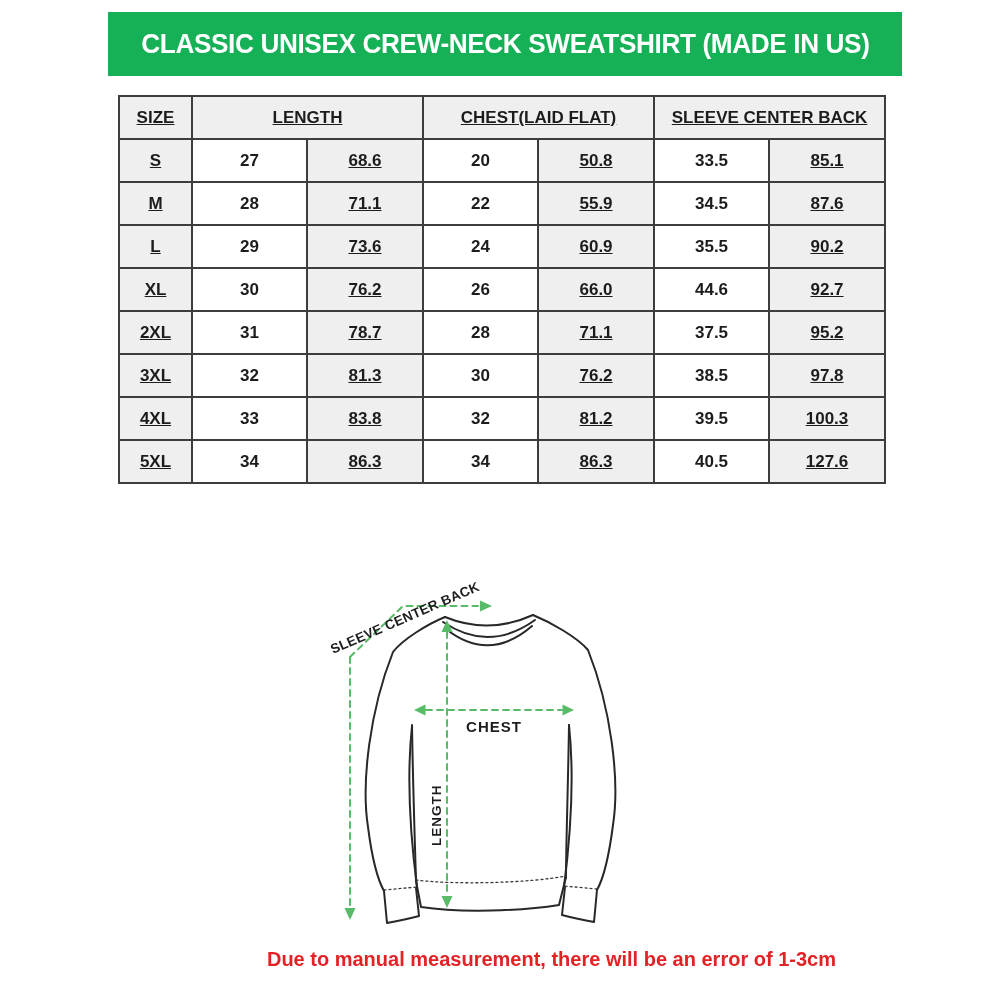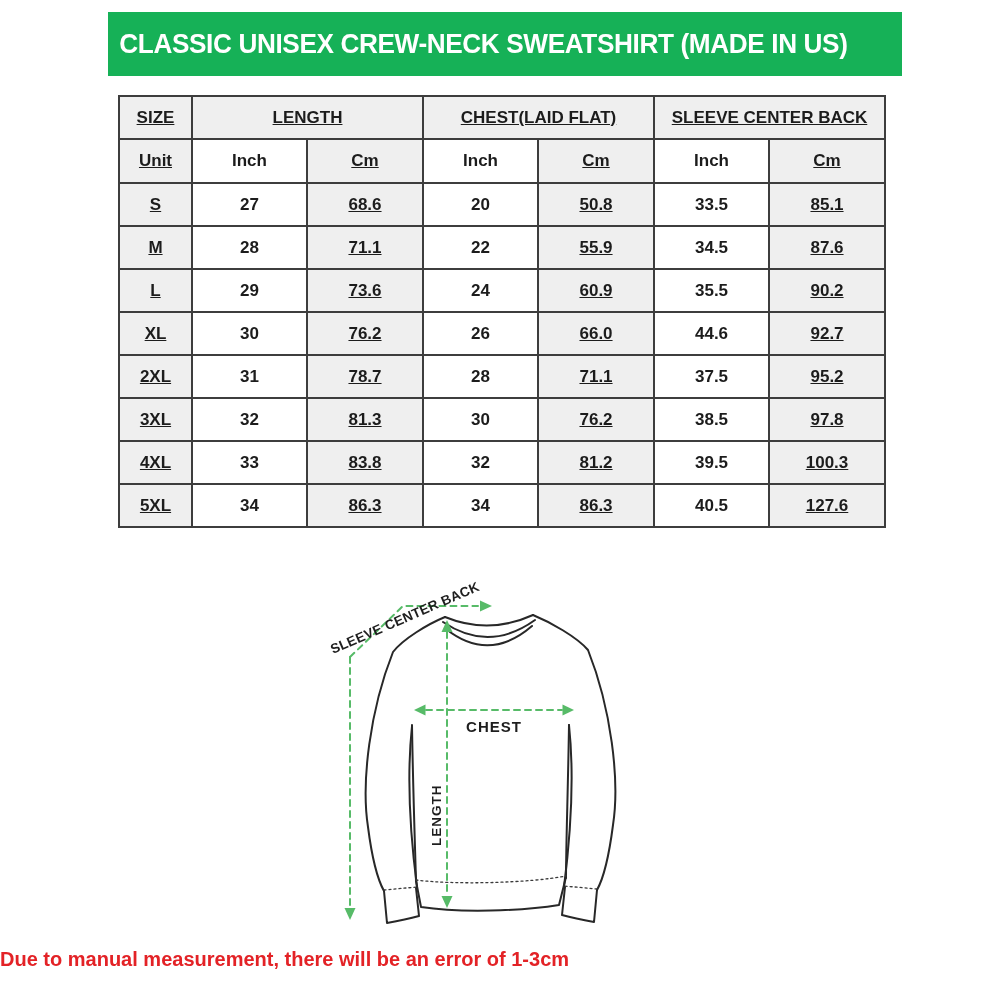--- a/index.html
+++ b/index.html
@@ -13,21 +13,21 @@
     --green:#16b157;
     --dash-green:#57bb68;
     --cell-gray:#efefef;
     --grid:#3d3d3d;
     --ink:#1c1c1c;
     --red:#e32226;
   }
   .banner{
     position:absolute;left:108px;top:12px;width:794px;height:64px;
     background:var(--green);
-    display:flex;align-items:center;
+    display:flex;align-items:center;justify-content:center;
   }
   .banner-title{
     color:#ffffff;font-size:27px;font-weight:700;letter-spacing:-0.4px;
     white-space:nowrap;transform:scaleX(0.97);
   }
   .table-wrap{position:absolute;left:118px;top:95px;width:766px;}
   table.size-table{
     border-collapse:collapse;table-layout:fixed;width:766px;
   }
   table.size-table th,table.size-table td{
@@ -45,21 +45,21 @@
   .outline{fill:none;stroke:#282828;stroke-width:2;stroke-linecap:round;stroke-linejoin:round;}
   .stitch{fill:none;stroke:#3a3a3a;stroke-width:1.3;stroke-dasharray:2 3;stroke-linecap:round;}
   .measure{fill:none;stroke:var(--dash-green);stroke-width:2;stroke-dasharray:6 5;stroke-linecap:round;}
   .arrow{fill:var(--dash-green);stroke:none;}
   .diagram-label{
     font-family:"Liberation Sans","DejaVu Sans",sans-serif;
     font-weight:700;fill:#1e1e1e;
   }
   .note{
     position:absolute;left:0;top:948px;width:836px;
-    text-align:left;font-size:20px;font-weight:700;color:var(--red);
+    text-align:right;font-size:20px;font-weight:700;color:var(--red);
   }
 </style>
 </head>
 <body>
 
 <div class="banner">
   <div class="banner-title">CLASSIC UNISEX CREW-NECK SWEATSHIRT (MADE IN US)</div>
 </div>
 
 <div class="table-wrap">
@@ -73,29 +73,20 @@
         <col style="width:115px">
         <col style="width:116px">
     </colgroup>
     <thead>
       <tr class="group-row">
         <th class="shaded">SIZE</th>
         <th class="shaded" colspan="2">LENGTH</th>
         <th class="shaded" colspan="2">CHEST(LAID FLAT)</th>
         <th class="shaded" colspan="2">SLEEVE CENTER BACK</th>
       </tr>
-      <tr class="unit-row">
-        <th class="shaded">Unit</th>
-        <th>Inch</th>
-        <th class="shaded">Cm</th>
-        <th>Inch</th>
-        <th class="shaded">Cm</th>
-        <th>Inch</th>
-        <th class="shaded">Cm</th>
-      </tr>
     </thead>
     <tbody>
         <tr>
           <td class="shaded">S</td>
           <td>27</td>
           <td class="shaded">68.6</td>
           <td>20</td>
           <td class="shaded">50.8</td>
           <td>33.5</td>
           <td class="shaded">85.1</td>

